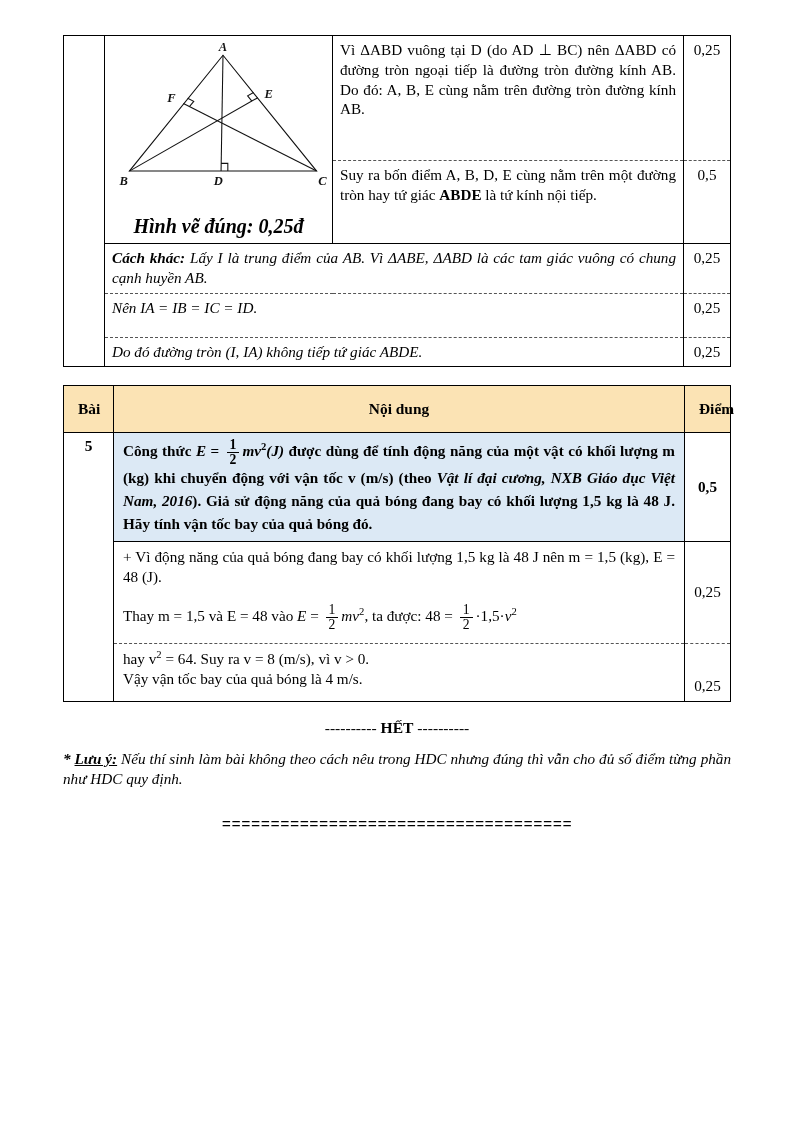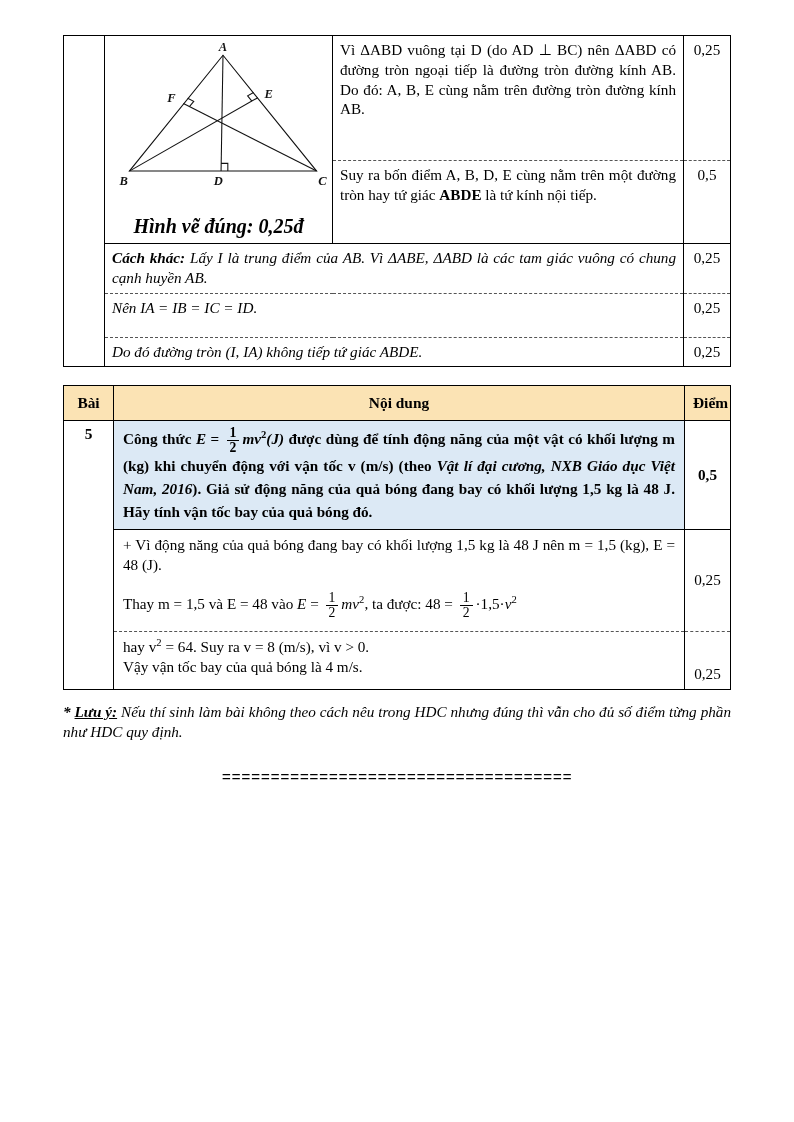--- a/index.html
+++ b/index.html
@@ -17,21 +17,21 @@
   .c-txt{border-right:1.5px solid #000;text-align:justify;}
   .c-score{text-align:center;vertical-align:top;padding:4px 2px;}
   .sep-dash{border-top:1.3px dashed #555;}
   .sep-solid{border-top:1.5px solid #000;}
   .vbottom{vertical-align:bottom;padding-bottom:3px;}
   .ital{font-style:italic;margin-top:7px;}
   .fig-caption{font-weight:bold;font-style:italic;font-size:20px;margin-top:12px;}
 
   
   .t2{border:1.5px solid #000;}
-  .t2 th{background:#fbe3b4;border:1.5px solid #000;font-size:15.4px;font-weight:bold;text-align:center;padding:8px;height:22px;}
+  .t2 th{background:#fbe3b4;border:1.5px solid #000;font-size:15.4px;font-weight:bold;text-align:center;padding:14px;height:22px;}
   .c-bai2{border-right:1.5px solid #000;text-align:center;vertical-align:top;font-weight:bold;font-size:15.4px;padding-top:4px;}
   .c-nd{border-right:1.5px solid #000;text-align:justify;font-size:15.2px;padding:5px 9px;vertical-align:top;line-height:1.35;}
   .highlight{background:#dce9f5;line-height:1.5;font-weight:bold;}
   .c-score2{text-align:center;vertical-align:middle;font-size:15.2px;padding:2px;}
   .score-bold{font-weight:bold;}
   .t2 .sep-dash{border-top:1.3px dashed #555;}
   .t2 .sep-solid{border-top:1.5px solid #000;}
   .sb{vertical-align:bottom;padding-bottom:6px;}
 
   p{margin:0;}
@@ -158,18 +158,19 @@
     <tr>
       <td class="c-nd sep-dash" style="height:58px">
         <p><span>hay v</span><sup>2</sup><span> = 64. Suy ra v = 8 (m/s), vì v &gt; 0.</span></p>
         <p>Vậy vận tốc bay của quả bóng là 4 m/s.</p>
       </td>
       <td class="c-score2 sep-dash sb">0,25</td>
     </tr>
   </tbody>
     </table>
 
+  <p class="het"><span>---------- </span><b>HẾT</b><span> ----------</span></p>
 
   <p class="note"><b><span>* </span><span class="u">Lưu ý:</span></b><span> Nếu thí sinh làm bài không theo cách nêu trong HDC nhưng đúng thì vẫn cho đủ số điểm từng phần như HDC quy định.</span></p>
 
   <p class="eqline">====================================</p>
 
 </div>
 
 </body></html>

